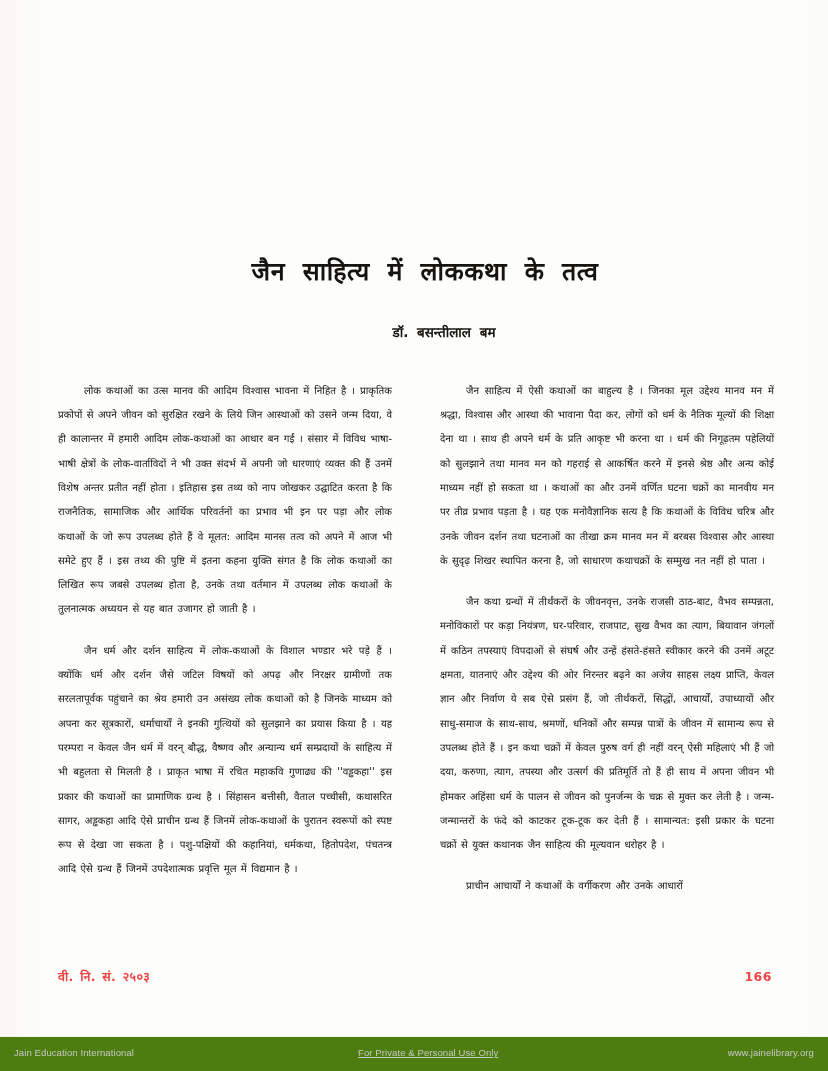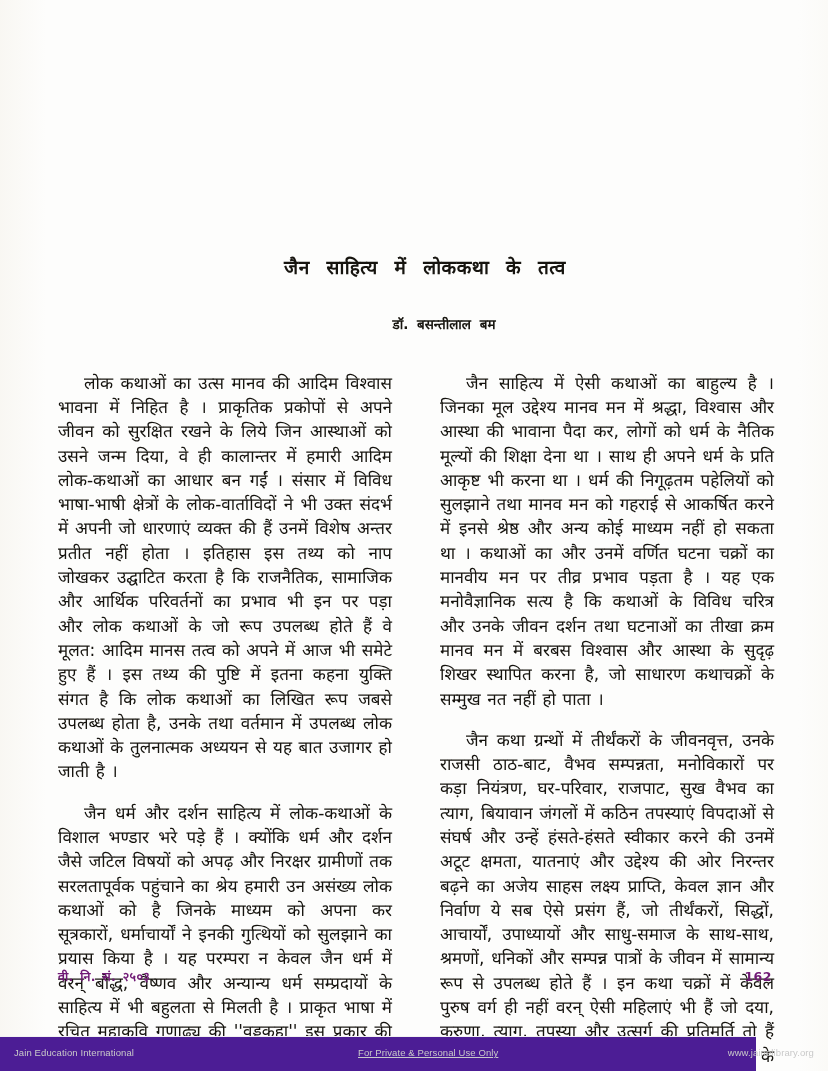--- a/index.html
+++ b/index.html
@@ -40,22 +40,22 @@
     left: 58px;
     top: 255px;
     width: 716px;
   }
 
   
   .title-block {
     text-align: center;
   }
   .doc-title {
-    font-family: Liberation Sans, sans-serif;
-    font-size: 19px;
+    font-family: Liberation Serif, serif;
+    font-size: 25px;
     font-weight: 700;
     color: #16140f;
     letter-spacing: 0.5px;
     word-spacing: 11px;
     line-height: 1.35;
     margin: 0 0 34px 0;
     padding-left: 28px;
     padding-right: 10px;
   }
   .doc-author {
@@ -73,21 +73,21 @@
     display: flex;
     gap: 48px;
     align-items: flex-start;
   }
   .col {
     width: 334px;
     flex: 0 0 334px;
   }
   .para {
     font-family: "DejaVu Sans", sans-serif;
-    font-size: 17px;
+    font-size: 10px;
     line-height: 24.3px;
     color: #15130e;
     text-align: justify;
     text-align-last: left;
     margin: 0 0 17px 0;
     text-indent: 26px;
     word-spacing: 1.2px;
     -webkit-font-smoothing: none;
   }
   .para:last-child {
@@ -102,40 +102,40 @@
     position: absolute;
     left: 58px;
     top: 968px;
     width: 716px;
     display: flex;
     justify-content: space-between;
     align-items: baseline;
     font-family: "DejaVu Sans", sans-serif;
     font-size: 12.5px;
     font-weight: 700;
-    color: #701a75;
+    color: #ef4444;
   }
   .page-footer .vira-nirvana {
     letter-spacing: 0.3px;
     word-spacing: 2px;
   }
   .page-footer .page-number {
     letter-spacing: 0.5px;
     padding-right: 2px;
   }
 
   
   .watermark {
     position: absolute;
     left: 0;
     top: 1036px;
-    width: 756px;
+    width: 828px;
     height: 35px;
     border-top: 1px solid #f2f2f2;
-    background: #4c1d95;
+    background: #4d7c0f;
   }
   .watermark-inner {
     position: relative;
     width: 828px;
     height: 35px;
   }
   .wm {
     position: absolute;
     top: 10px;
     font-family: "Liberation Sans", sans-serif;
@@ -172,21 +172,21 @@
         <p class="para">जैन साहित्य में ऐसी कथाओं का बाहुल्य है । जिनका मूल उद्देश्य मानव मन में श्रद्धा, विश्वास और आस्था की भावाना पैदा कर, लोगों को धर्म के नैतिक मूल्यों की शिक्षा देना था । साथ ही अपने धर्म के प्रति आकृष्ट भी करना था । धर्म की निगूढ़तम पहेलियों को सुलझाने तथा मानव मन को गहराई से आकर्षित करने में इनसे श्रेष्ठ और अन्य कोई माध्यम नहीं हो सकता था । कथाओं का और उनमें वर्णित घटना चक्रों का मानवीय मन पर तीव्र प्रभाव पड़ता है । यह एक मनोवैज्ञानिक सत्य है कि कथाओं के विविध चरित्र और उनके जीवन दर्शन तथा घटनाओं का तीखा क्रम मानव मन में बरबस विश्वास और आस्था के सुदृढ़ शिखर स्थापित करना है, जो साधारण कथाचक्रों के सम्मुख नत नहीं हो पाता ।</p>
         <p class="para">जैन कथा ग्रन्थों में तीर्थंकरों के जीवनवृत्त, उनके राजसी ठाठ-बाट, वैभव सम्पन्नता, मनोविकारों पर कड़ा नियंत्रण, घर-परिवार, राजपाट, सुख वैभव का त्याग, बियावान जंगलों में कठिन तपस्याएं विपदाओं से संघर्ष और उन्हें हंसते-हंसते स्वीकार करने की उनमें अटूट क्षमता, यातनाएं और उद्देश्य की ओर निरन्तर बढ़ने का अजेय साहस लक्ष्य प्राप्ति, केवल ज्ञान और निर्वाण ये सब ऐसे प्रसंग हैं, जो तीर्थंकरों, सिद्धों, आचार्यों, उपाध्यायों और साधु-समाज के साथ-साथ, श्रमणों, धनिकों और सम्पन्न पात्रों के जीवन में सामान्य रूप से उपलब्ध होते हैं । इन कथा चक्रों में केवल पुरुष वर्ग ही नहीं वरन् ऐसी महिलाएं भी हैं जो दया, करुणा, त्याग, तपस्या और उत्सर्ग की प्रतिमूर्ति तो हैं ही साथ में अपना जीवन भी होमकर अहिंसा धर्म के पालन से जीवन को पुनर्जन्म के चक्र से मुक्त कर लेती है । जन्म-जन्मान्तरों के फंदे को काटकर टूक-टूक कर देती हैं । सामान्यत: इसी प्रकार के घटना चक्रों से युक्त कथानक जैन साहित्य की मूल्यवान धरोहर है ।</p>
         <p class="para tail">प्राचीन आचार्यों ने कथाओं के वर्गीकरण और उनके आधारों</p>
       </div>
 
     </div>
   </div>
 
   <div class="page-footer">
     <span class="vira-nirvana">वी. नि. सं. २५०३</span>
-    <span class="page-number">162</span>
+    <span class="page-number">166</span>
   </div>
 
   <div class="watermark">
     <div class="watermark-inner">
       <span class="wm wm-left">Jain Education International</span>
       <span class="wm wm-center">For Private &amp; Personal Use Only</span>
       <span class="wm wm-right">www.jainelibrary.org</span>
     </div>
   </div>
 </div>

